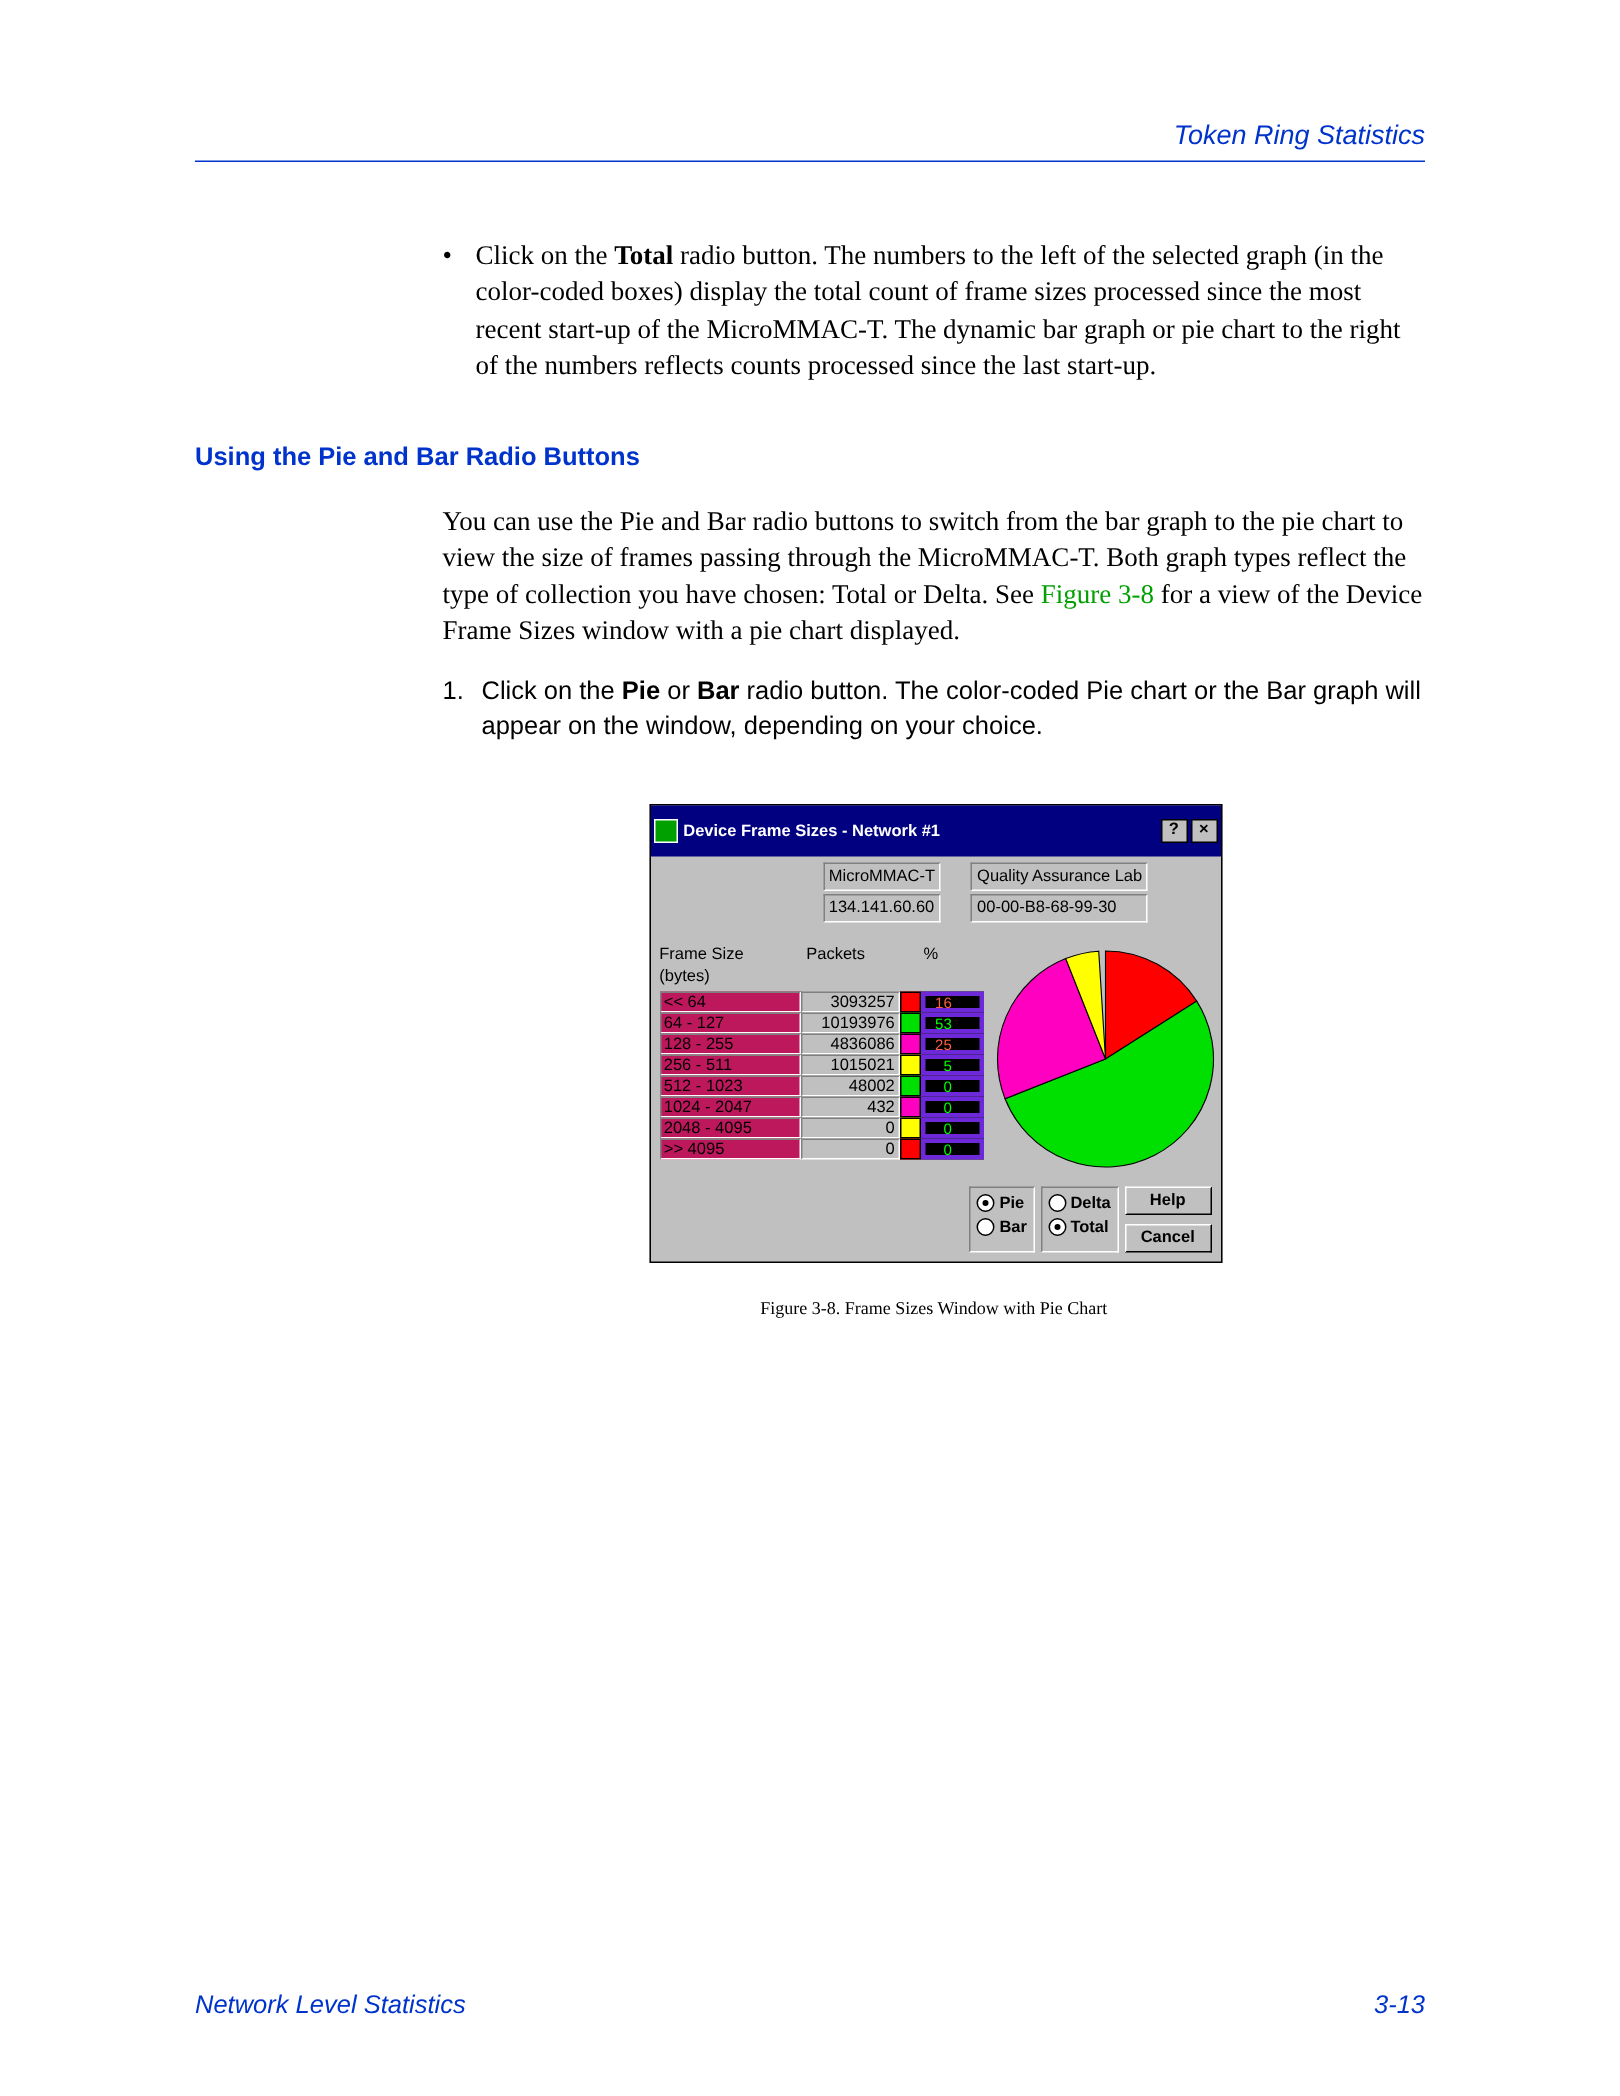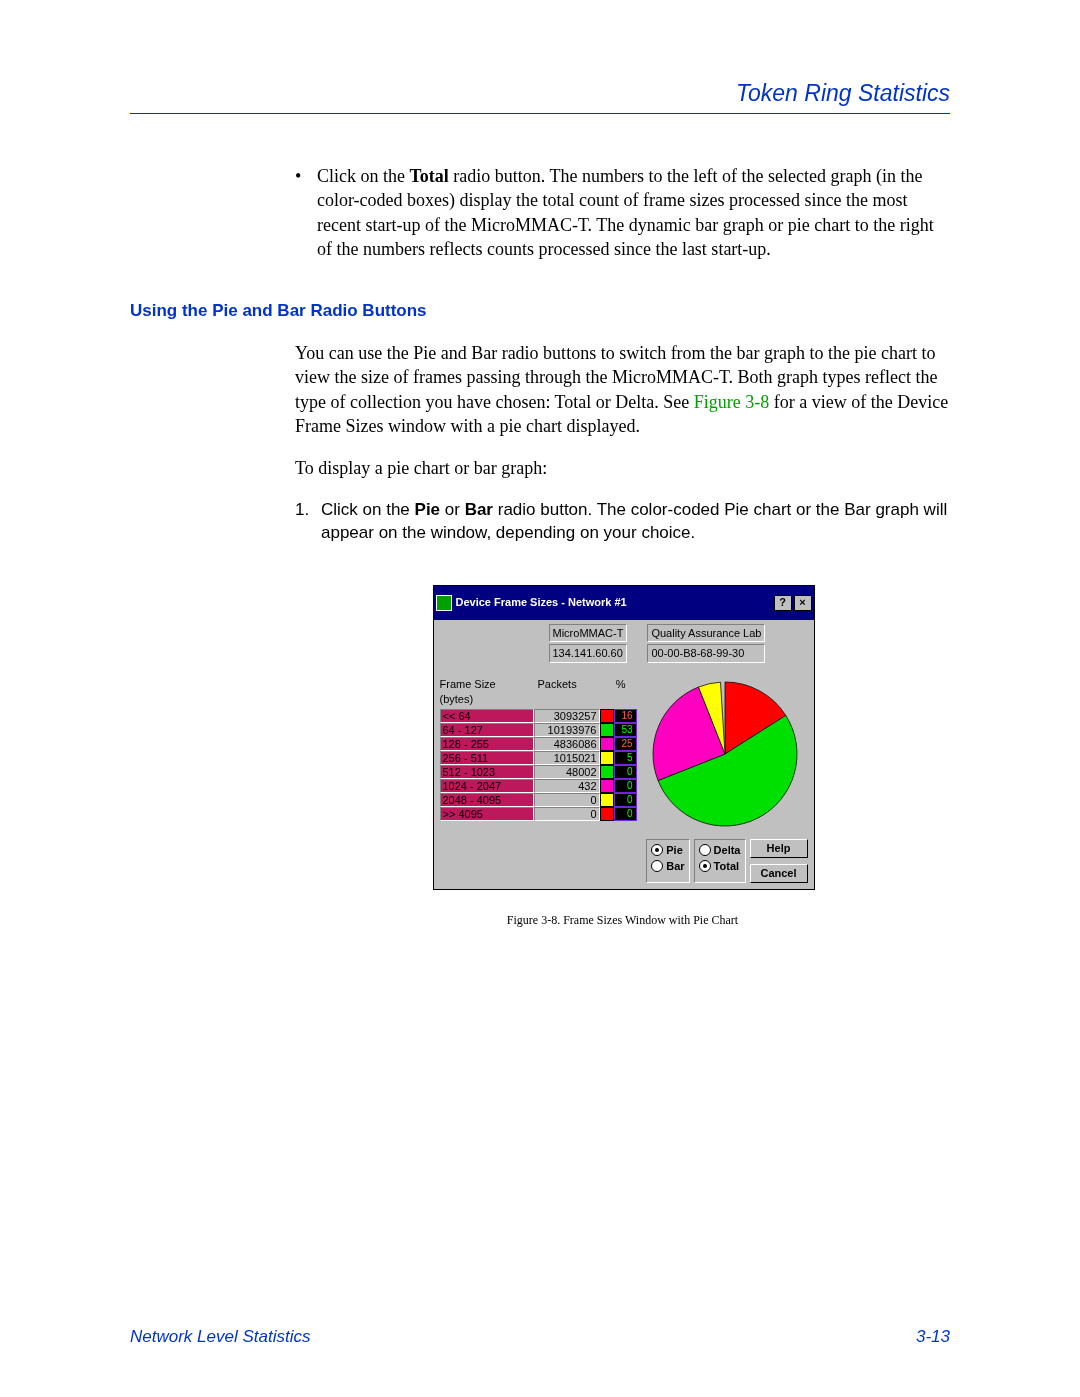--- a/index.html
+++ b/index.html
@@ -14,21 +14,21 @@
     padding: 80px 130px 60px 130px;
     box-sizing: border-box;
     min-height: 1397px;
     position: relative;
   }
   .header-right {
     text-align: right;
     color: #0033cc;
     font-style: italic;
     font-family: Arial, Helvetica, sans-serif;
-    font-size: 23px;
+    font-size: 18px;
     margin-bottom: 6px;
   }
   .hr {
     border: none;
     border-top: 1.5px solid #0033cc;
     margin: 0 0 50px 0;
   }
   .body-block {
     margin-left: 165px;
     font-size: 18px;
@@ -170,27 +170,27 @@
     line-height: 12px;
     text-align: right;
   }
   .swatch {
     width: 14px;
     border: 1px solid #000;
     box-sizing: border-box;
   }
   .c3 {
     width: 18px;
-    border: 1px solid #6d28d9;
+    border: 3px solid #6d28d9;
     background:#000;
     color:#0f0;
     font-size: 10px;
     line-height: 12px;
     text-align: right;
-    padding-right: 3px;
+    padding-right: 18px;
   }
   .pie-col {
     flex: 1;
     display:flex;
     justify-content:center;
     align-items:flex-start;
     padding-top: 2px;
   }
   svg.pie { width: 150px; height: 150px; }
   .ctrl-row {
@@ -239,21 +239,20 @@
       </div>
     </div>
   </div>
 
   <div class="section-h">Using the Pie and Bar Radio Buttons</div>
 
   <div class="body-block">
     <p style="margin-top:0">
       <span>You can use the Pie and Bar radio buttons to switch from the bar graph to the pie chart to view the size of frames passing through the MicroMMAC-T. Both graph types reflect the type of collection you have chosen: Total or Delta. See </span><span class="fig-ref">Figure 3-8</span><span> for a view of the Device Frame Sizes window with a pie chart displayed.</span>
     </p>
-    <p>To display a pie chart or bar graph:</p>
 
     <div class="num-row">
       <div class="num-label">1.</div>
       <div>
         <span>Click on the </span><b>Pie</b><span> or </span><b>Bar</b><span> radio button. The color-coded Pie chart or the Bar graph will appear on the window, depending on your choice.</span>
       </div>
     </div>
 
     <div class="dialog-wrap">
       <div class="win">

